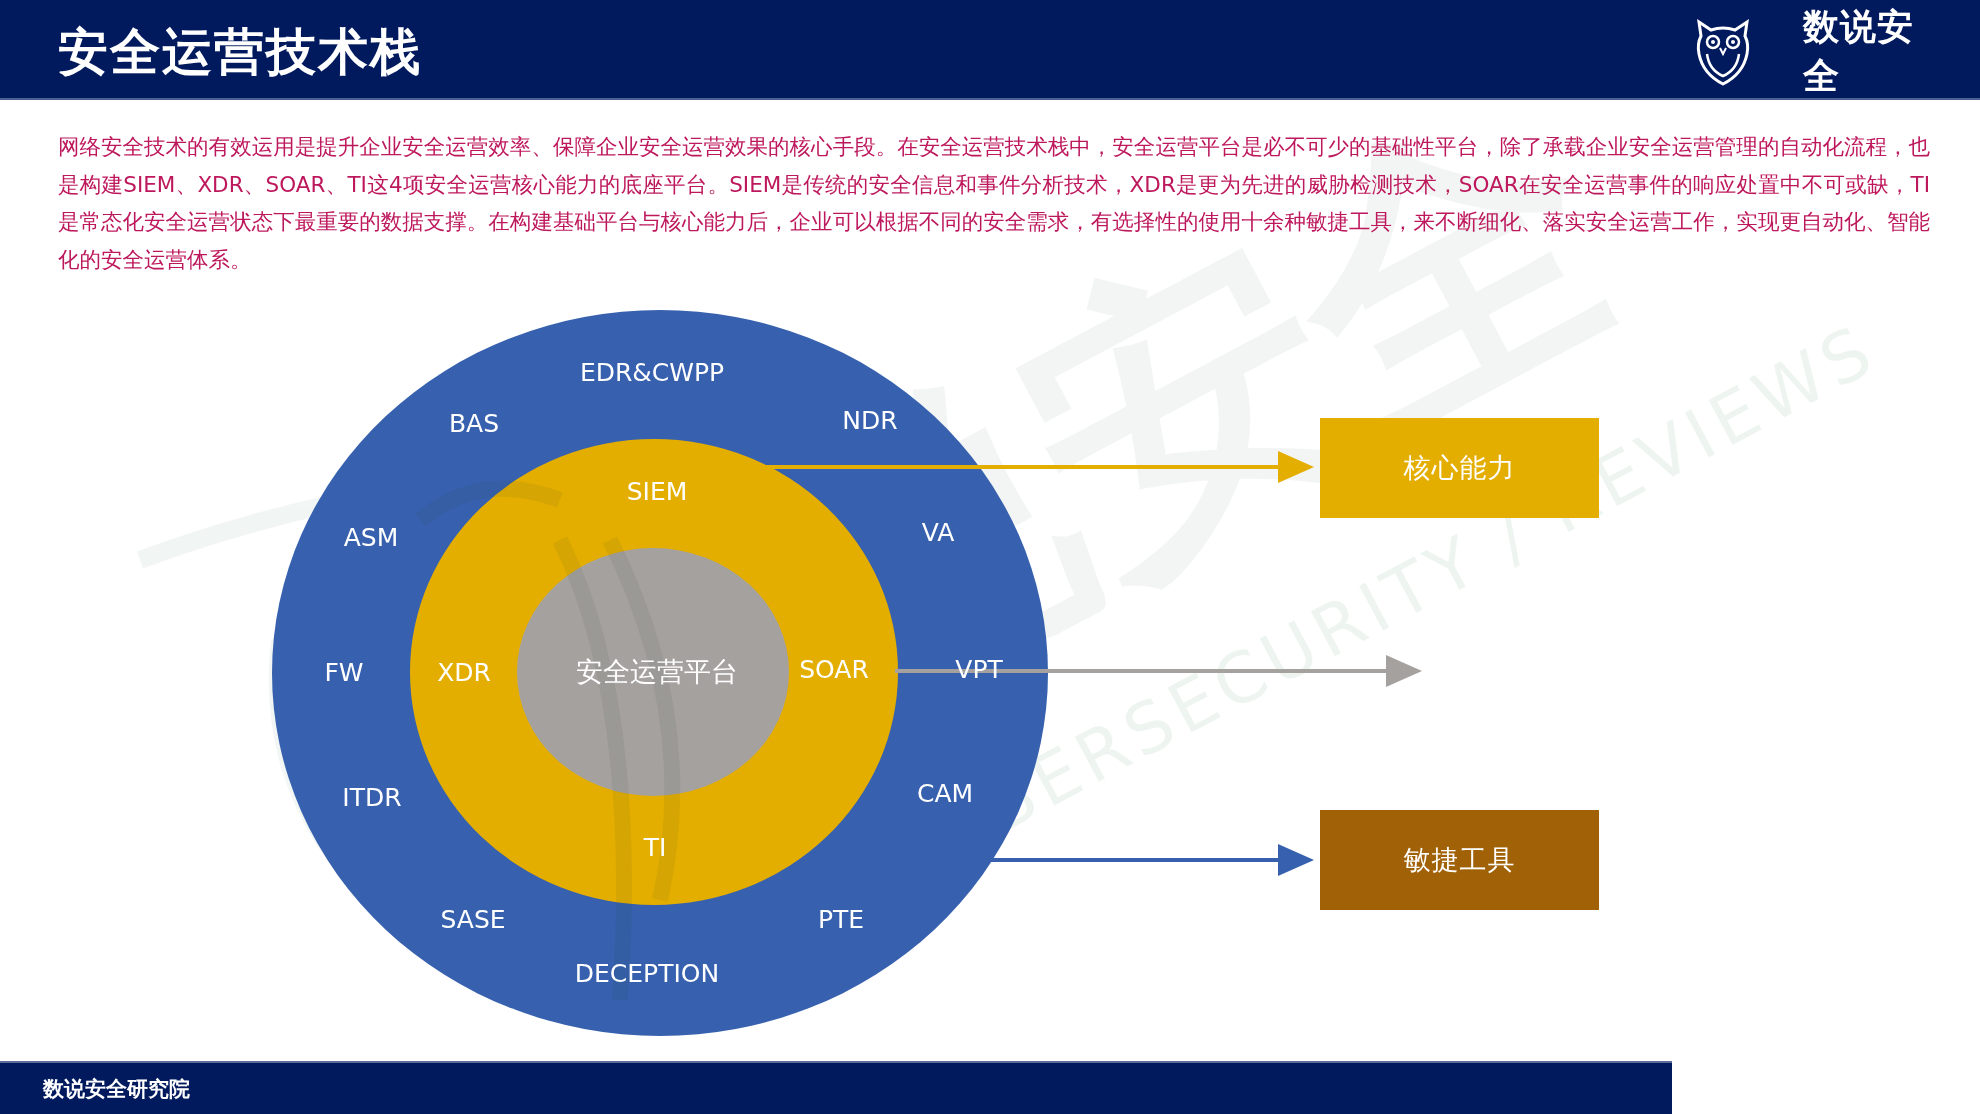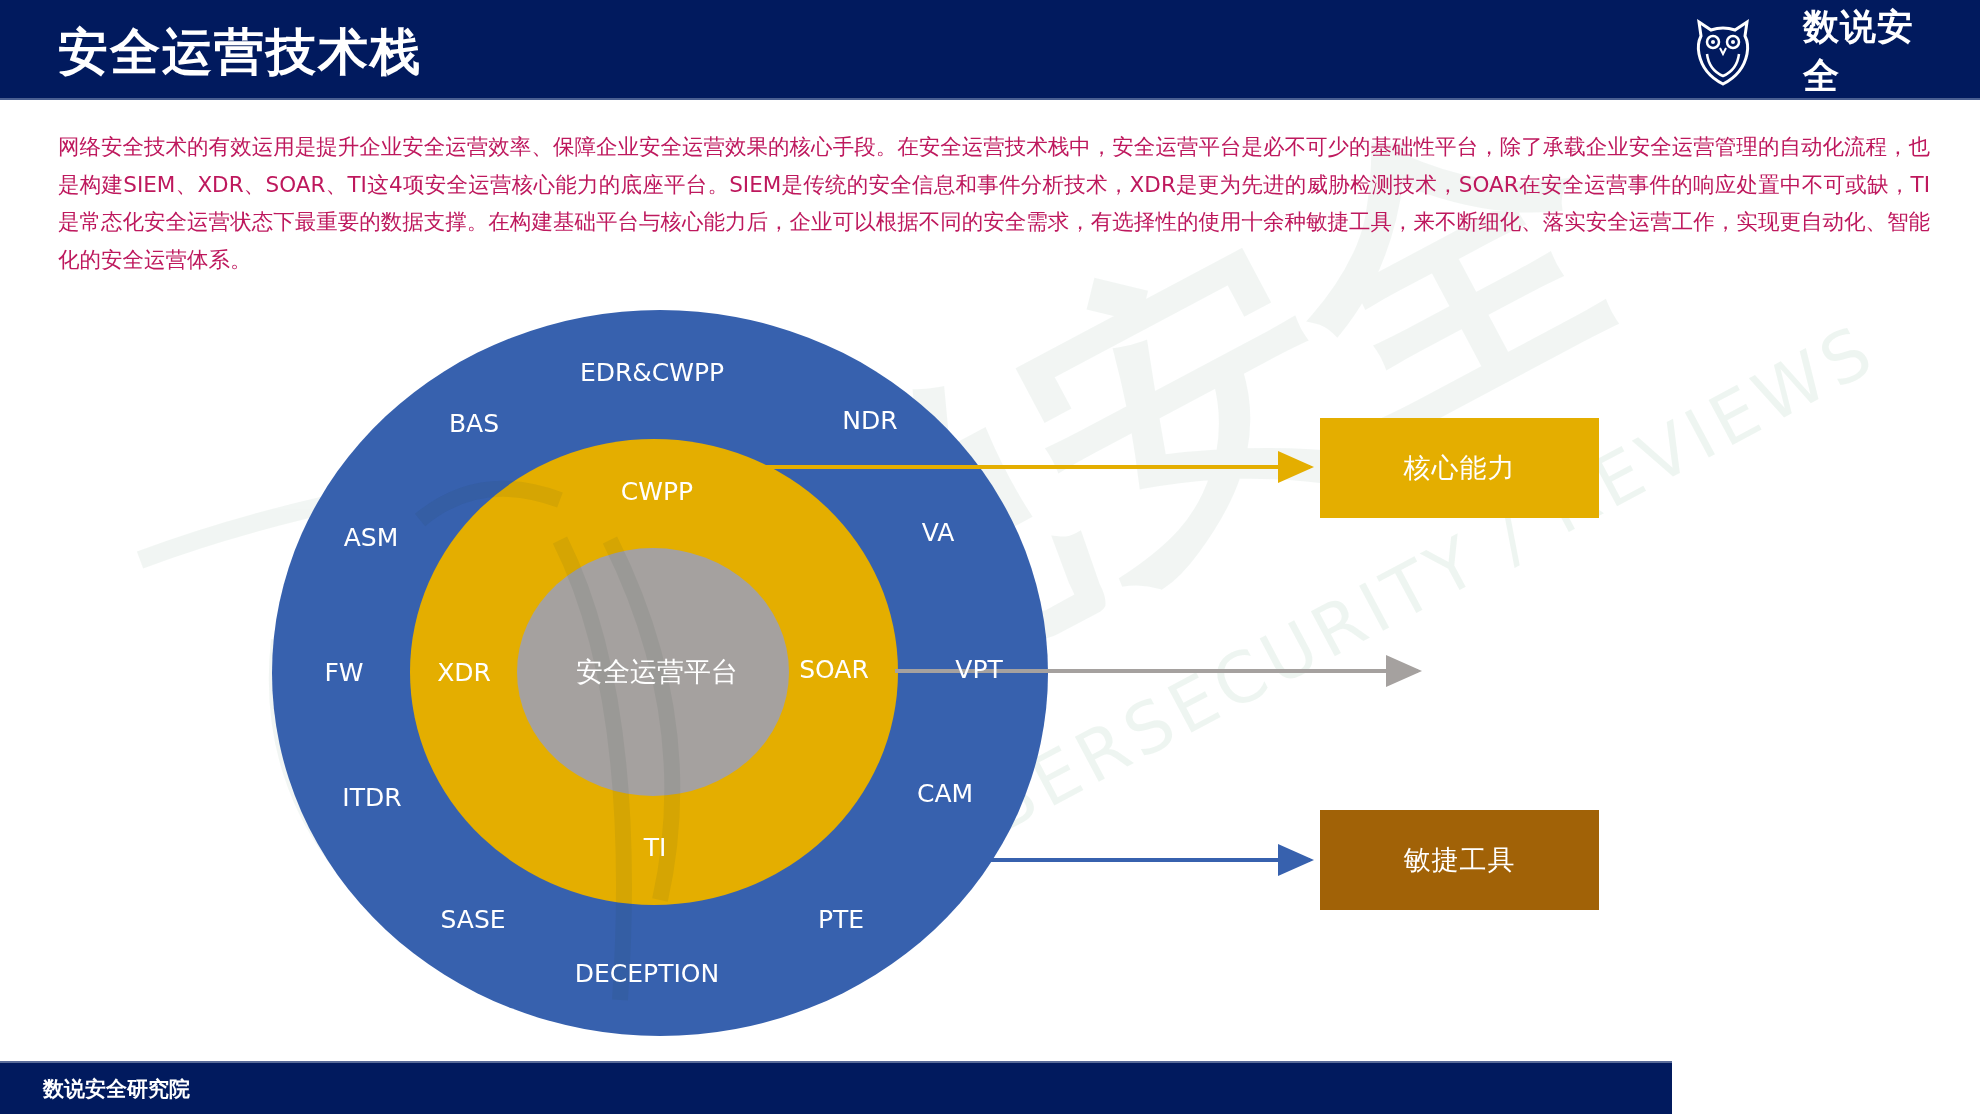--- a/index.html
+++ b/index.html
@@ -118,21 +118,21 @@
       <path d="M610 540 Q700 720 660 900"></path>
     </g>
 
     <line x1="762" y1="467" x2="1310" y2="467" stroke="#e4ae00" stroke-width="4" marker-end="url(#arrowY)"></line>
     <line x1="895" y1="671" x2="1418" y2="671" stroke="#a5a19f" stroke-width="4" marker-end="url(#arrowG)"></line>
     <line x1="990" y1="860" x2="1310" y2="860" stroke="#3761ae" stroke-width="4" marker-end="url(#arrowB)"></line>
   </svg>
 
   <div class="ring-label" style="left:657px; top:672px; font-size:27px;">安全运营平台</div>
 
-  <div class="ring-label" style="left:657px; top:492px;">CWPP</div>
+  <div class="ring-label" style="left:657px; top:492px;">SIEM</div>
   <div class="ring-label" style="left:464px; top:673px;">XDR</div>
   <div class="ring-label" style="left:834px; top:670px;">SOAR</div>
   <div class="ring-label" style="left:655px; top:848px;">TI</div>
 
   <div class="ring-label" style="left:652px; top:373px;">EDR&amp;CWPP</div>
   <div class="ring-label" style="left:474px; top:424px;">BAS</div>
   <div class="ring-label" style="left:826px; top:421px;margin-left:44px;">NDR</div>
   <div class="ring-label" style="left:371px; top:538px;">ASM</div>
   <div class="ring-label" style="left:938px; top:533px;">VA</div>
   <div class="ring-label" style="left:344px; top:673px;">FW</div>

